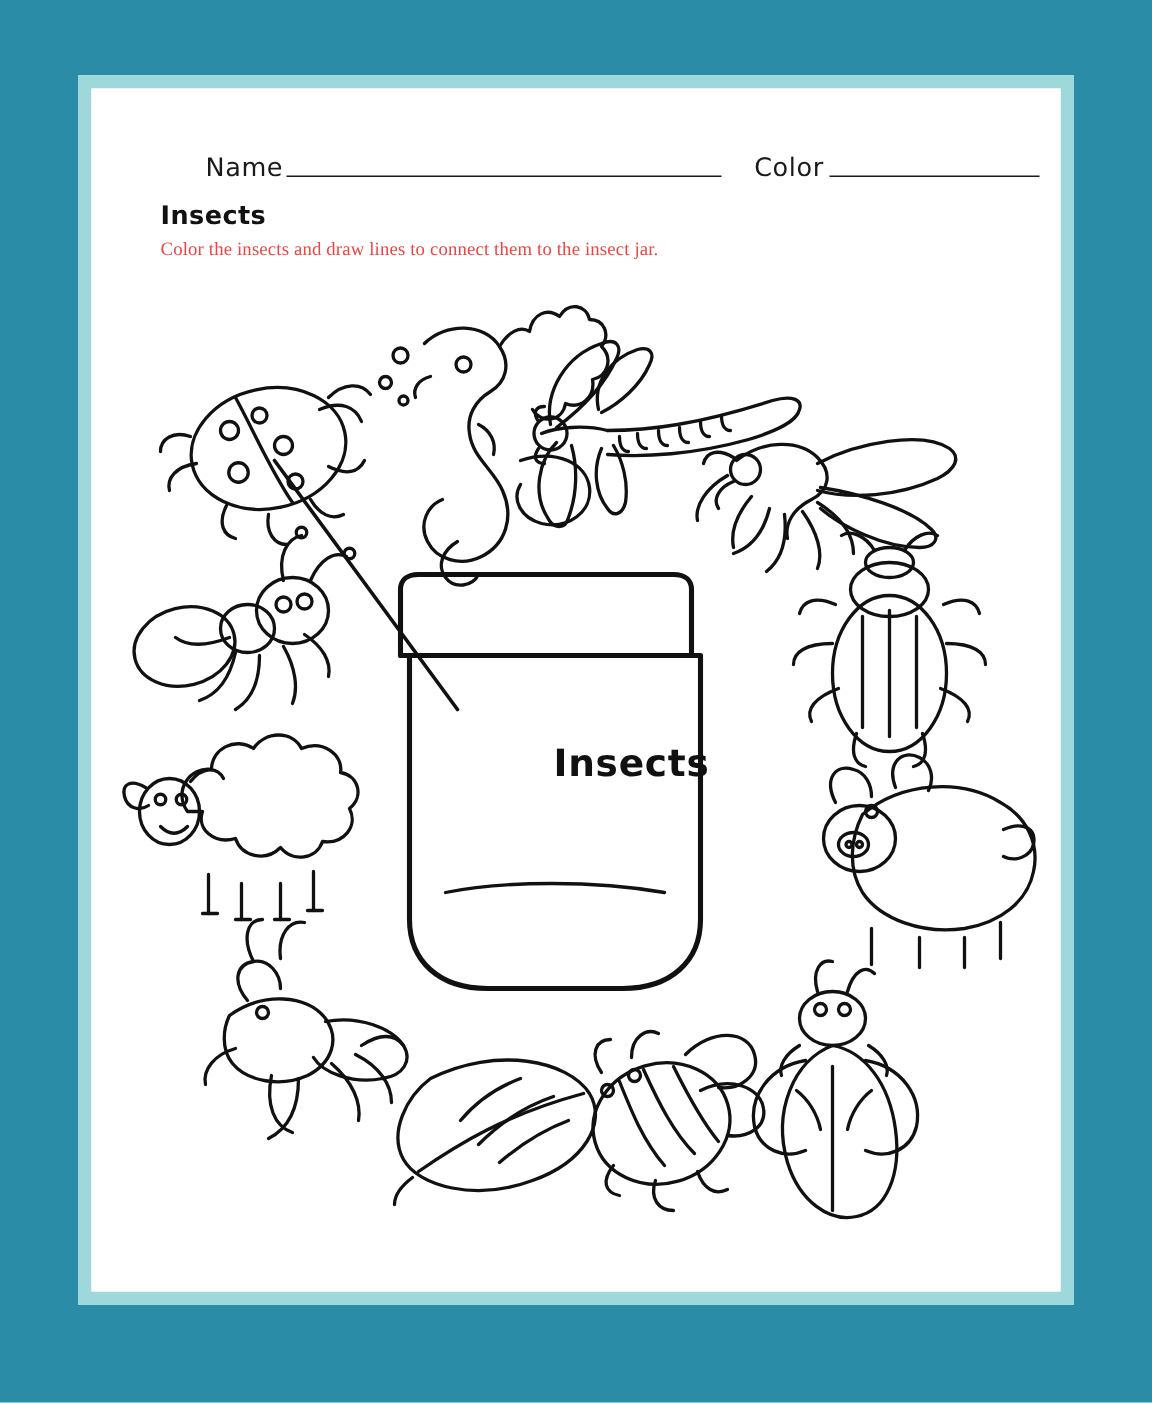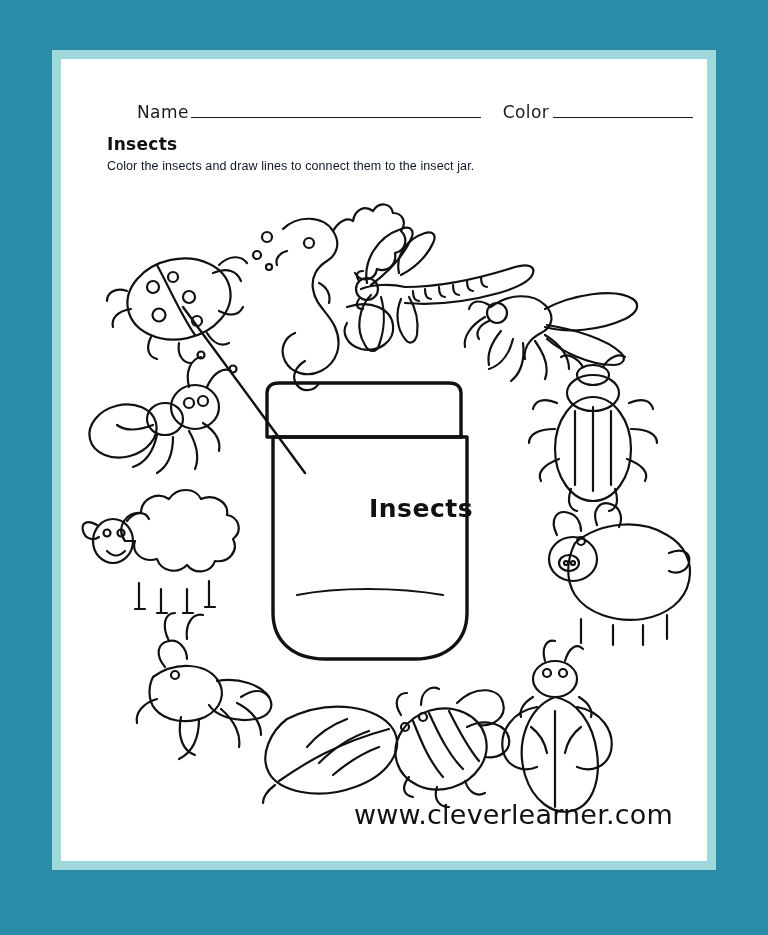--- a/index.html
+++ b/index.html
@@ -64,23 +64,23 @@
     font-family: "DejaVu Sans", sans-serif;
     font-weight: bold;
     font-size: 17px;
     color: #111;
     letter-spacing: .3px;
   }
   .subtitle {
     position: absolute;
     left: 46px;
     top: 100px;
-    font-family: Liberation Sans, sans-serif;
+    font-family: Liberation Serif, serif;
     font-size: 12.5px;
-    color: #0f172a;
+    color: #ef4444;
     letter-spacing: .1px;
   }
 
   
   .art {
     position: absolute;
     left: 0;
     top: 0;
     width: 100%;
     height: 100%;
@@ -304,16 +304,15 @@
         </g>
 
         <path d="M122 248 L244 414" stroke-width="2.4"></path>
       </svg>
     </div>
 
     <div class="jar-label">
       <div>Insects</div>
     </div>
 
-    <div class="watermark">www.cleverlearner.com</div>
 
   </div>
 </div>
 
 </body></html>

